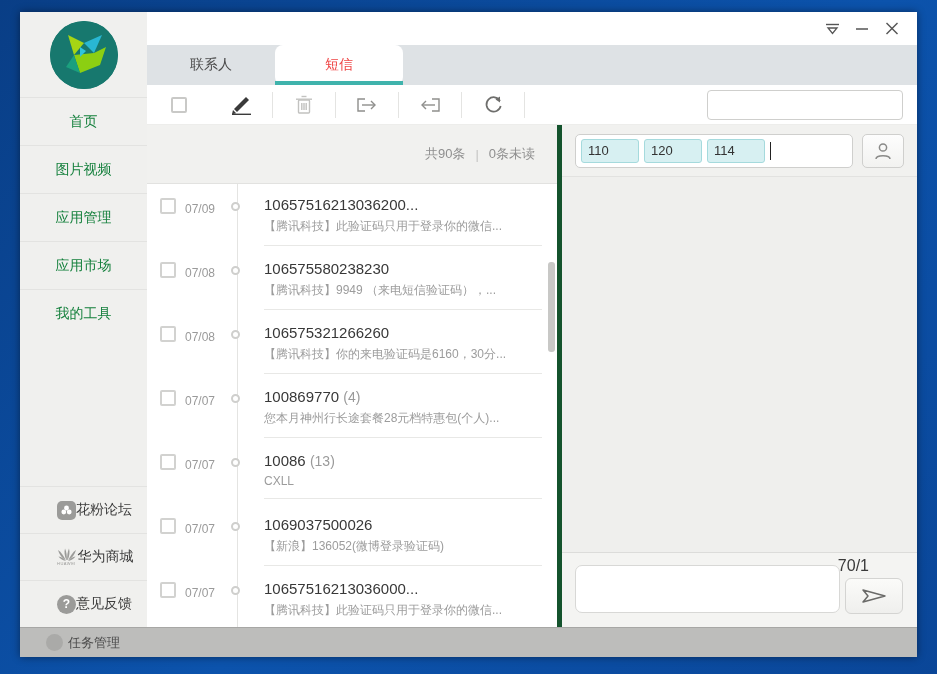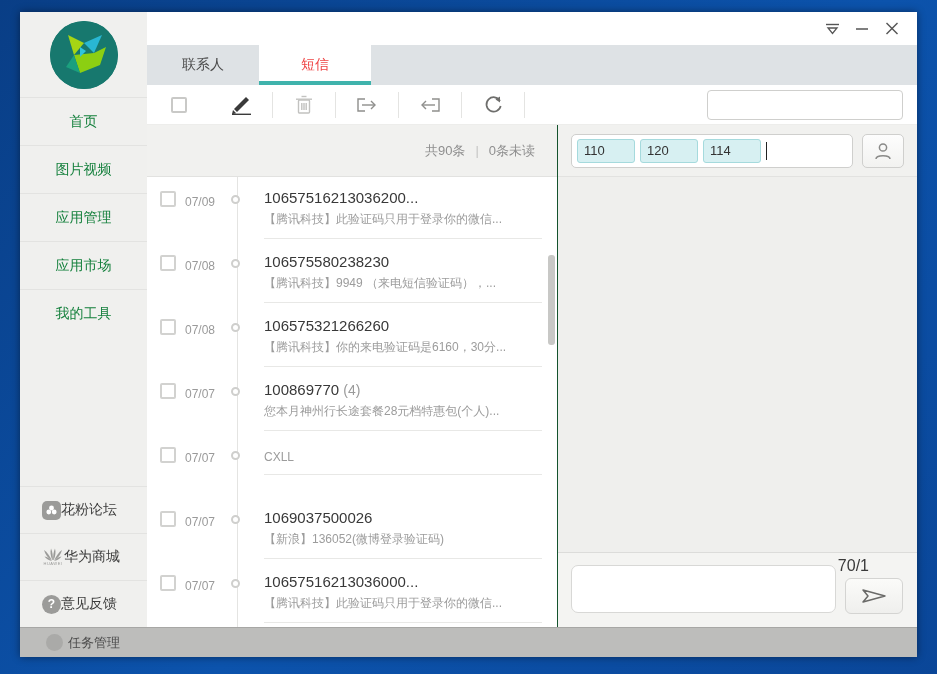--- a/index.html
+++ b/index.html
@@ -12,73 +12,73 @@
   .sidebar{position:absolute;left:0;top:0;bottom:30px;width:127px;background:#f0f0ee;
            display:flex;flex-direction:column;}
   .logo-wrap{height:85px;display:flex;align-items:center;justify-content:center;}
   .logo{width:68px;height:68px;border-radius:50%;background:#17786e;overflow:hidden;}
   .side-item{height:48px;display:flex;align-items:center;justify-content:center;
              font-size:14px;color:#15803d;border-top:1px solid #e3e3e1;cursor:default;}
   .side-item:first-of-type{border-top:none;}
   .side-item.selected{background:#7fd1cd;color:#fff;border-top-color:#7fd1cd;}
   .side-spacer{flex:1;}
   .side-link{height:47px;display:flex;align-items:center;padding-left:22px;
-             font-size:14px;color:#3c3c3c;border-top:1px solid #e3e3e1;}
+             font-size:14px;color:#3c3c3c;border-top:1px solid #e3e3e1;justify-content:center;}
   .sq-icon{width:19px;height:19px;border-radius:5px;background:#9b9b99;display:flex;
            align-items:center;justify-content:center;flex:0 0 auto;}
   .circ-icon{width:19px;height:19px;border-radius:50%;background:#9b9b99;color:#fff;
              font-size:12px;font-weight:bold;display:flex;align-items:center;justify-content:center;flex:0 0 auto;}
   .hw-logo{width:22px;display:flex;flex-direction:column;align-items:center;flex:0 0 auto;}
   .hw-caption{font-size:4px;color:#9b9b99;letter-spacing:.5px;margin-top:-1px;}
   
   .statusbar{position:absolute;left:0;right:0;bottom:0;height:30px;background:#bdbdbb;
              border-top:1px solid #a7a7a5;display:flex;align-items:center;padding-left:26px;gap:5px;
              font-size:13px;color:#4c4c4c;}
   .status-circle{width:17px;height:17px;border-radius:50%;background:#aaaaa8;}
   
   .main{position:absolute;left:127px;right:0;top:0;bottom:30px;display:flex;flex-direction:column;}
   .titlebar{height:33px;background:#fff;display:flex;align-items:center;justify-content:flex-end;
             padding-right:14px;gap:8px;}
   .winbtn{width:22px;height:18px;display:flex;align-items:center;justify-content:center;cursor:pointer;}
   .tabrow{height:40px;background:#dee2e5;display:flex;}
-  .tab{width:112px;display:flex;align-items:center;justify-content:center;font-size:14px;
-       color:#4a4a4a;cursor:pointer;position:relative;}
+  .tab{width:128px;display:flex;align-items:center;justify-content:center;font-size:14px;
+       color:#4a4a4a;cursor:pointer;position:relative;border-radius:8px;}
   .tab.active{background:#fff;color:#ef4444;}
   .tab.active::after{content:"";position:absolute;left:0;right:0;bottom:0;height:4px;background:#3fb3ac;}
   .toolbar{height:40px;background:#fff;display:flex;align-items:center;border-bottom:1px solid #ededeb;}
   .tool-cell{width:63px;height:26px;display:flex;align-items:center;justify-content:center;cursor:pointer;}
   .tool-cell.divided{border-right:1px solid #e4e4e2;}
   .tool-checkbox{width:16px;height:16px;border:2px solid #c9c9c7;background:#fff;border-radius:2px;}
   .searchbox{margin-left:auto;margin-right:14px;width:196px;height:30px;border:1px solid #cfcfcd;
              border-radius:4px;background:#fff;display:flex;align-items:center;padding:0 8px;}
   .searchbox input{flex:1;border:none;outline:none;font-size:13px;background:transparent;color:#333;}
   
   .content{flex:1;display:flex;min-height:0;}
   .left-pane{width:410px;display:flex;flex-direction:column;background:#fff;}
-  .countrow{height:52px;background:#f1f1ef;border-bottom:1px solid #e2e2e0;display:flex;
+  .countrow{height:59px;background:#f1f1ef;border-bottom:1px solid #e2e2e0;display:flex;
             align-items:center;justify-content:flex-end;padding-right:22px;gap:10px;font-size:13px;color:#8f8f8f;}
   .countrow .sep{color:#c5c5c3;}
   .list{flex:1;position:relative;overflow:hidden;background:#fff;}
   .timeline{position:absolute;left:90px;top:0;bottom:0;width:1px;background:#e4e4e2;}
   .msg-row{height:64px;position:relative;display:flex;align-items:flex-start;padding-top:12px;}
   .row-check{width:16px;height:16px;border:2px solid #d2d2d0;background:#fff;border-radius:2px;
              margin-left:13px;margin-top:2px;cursor:pointer;flex:0 0 auto;}
   .row-date{width:46px;margin-left:9px;font-size:12px;color:#9a9a9a;margin-top:6px;flex:0 0 auto;}
   .row-dot{position:absolute;left:84px;top:18px;width:9px;height:9px;border:2px solid #cfcfcd;
            border-radius:50%;background:#fff;}
   .row-body{margin-left:33px;width:278px;border-bottom:1px solid #e8e8e6;padding-bottom:10px;min-width:0;}
   .msg-row:last-child .row-body{border-bottom:none;}
   .row-number{font-size:15px;color:#383838;white-space:nowrap;overflow:hidden;}
   .row-count{color:#9a9a9a;font-size:14px;}
   .row-preview{font-size:12px;color:#9c9c9c;margin-top:5px;white-space:nowrap;
                overflow:hidden;text-overflow:ellipsis;}
   .scroll-thumb{position:absolute;right:2px;top:78px;width:7px;height:90px;border-radius:3px;
                 background:#c8c8c6;cursor:pointer;}
   
-  .right-pane{flex:1;display:flex;flex-direction:column;border-left:1px solid #14532d;min-width:0;}
+  .right-pane{flex:1;display:flex;flex-direction:column;border-left:5px solid #14532d;min-width:0;}
   .reciprow{height:52px;background:#f1f1ef;border-bottom:1px solid #e2e2e0;display:flex;
             align-items:center;padding:0 13px;gap:9px;}
   .recip-input{flex:1;height:34px;background:#fff;border:1px solid #cfcfcd;border-radius:5px;
                display:flex;align-items:center;padding:0 5px;gap:5px;cursor:text;}
   .chip{width:58px;height:24px;background:#d7f0f2;border:1px solid #a5dadd;border-radius:3px;
         font-size:13px;color:#333;display:flex;align-items:center;padding-left:6px;}
   .caret{width:1px;height:18px;background:#222;}
   .contact-btn{width:42px;height:34px;border:1px solid #cfcfcd;border-radius:5px;
                background:linear-gradient(#fdfdfd,#f2f2f0);display:flex;align-items:center;
                justify-content:center;cursor:pointer;}
@@ -283,20 +283,21 @@
                 <div class="row-number"><span>100869770</span> <span class="row-count">(4)</span></div>
                 <div class="row-preview">您本月神州行长途套餐28元档特惠包(个人)...</div>
               </div>
             </div>
 
             <div class="msg-row">
               <span class="row-check"></span>
               <span class="row-date">07/07</span>
               <span class="row-dot"></span>
               <div class="row-body">
+                <div class="row-number"><span>10086</span> <span class="row-count">(13)</span></div>
                 <div class="row-preview">CXLL</div>
               </div>
             </div>
 
             <div class="msg-row">
               <span class="row-check"></span>
               <span class="row-date">07/07</span>
               <span class="row-dot"></span>
               <div class="row-body">
                 <div class="row-number"><span>1069037500026</span> <span class="row-count"></span></div>

